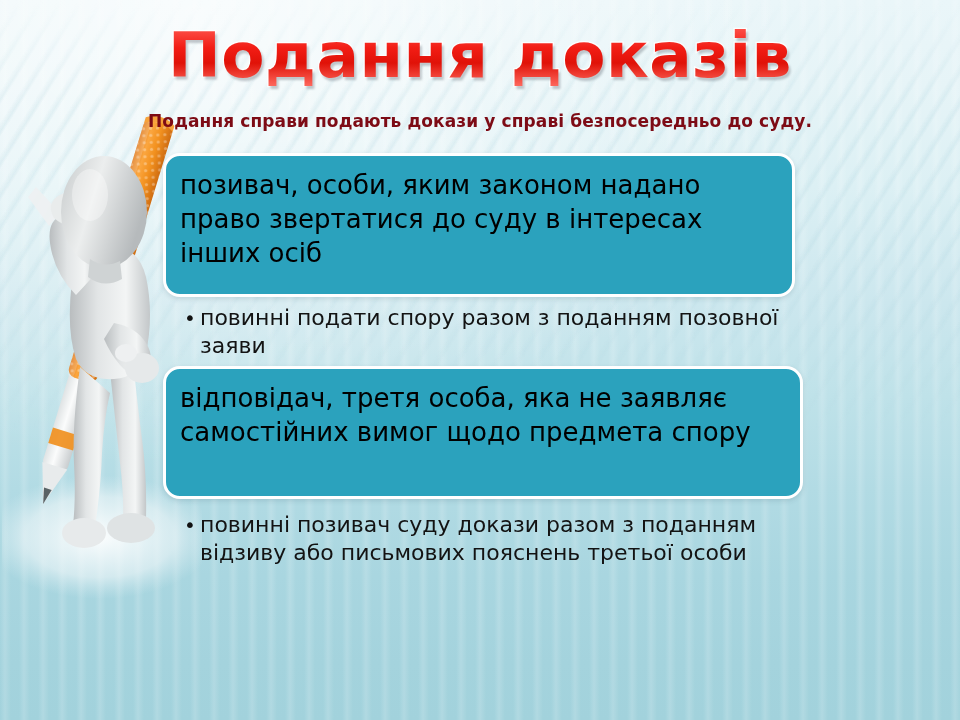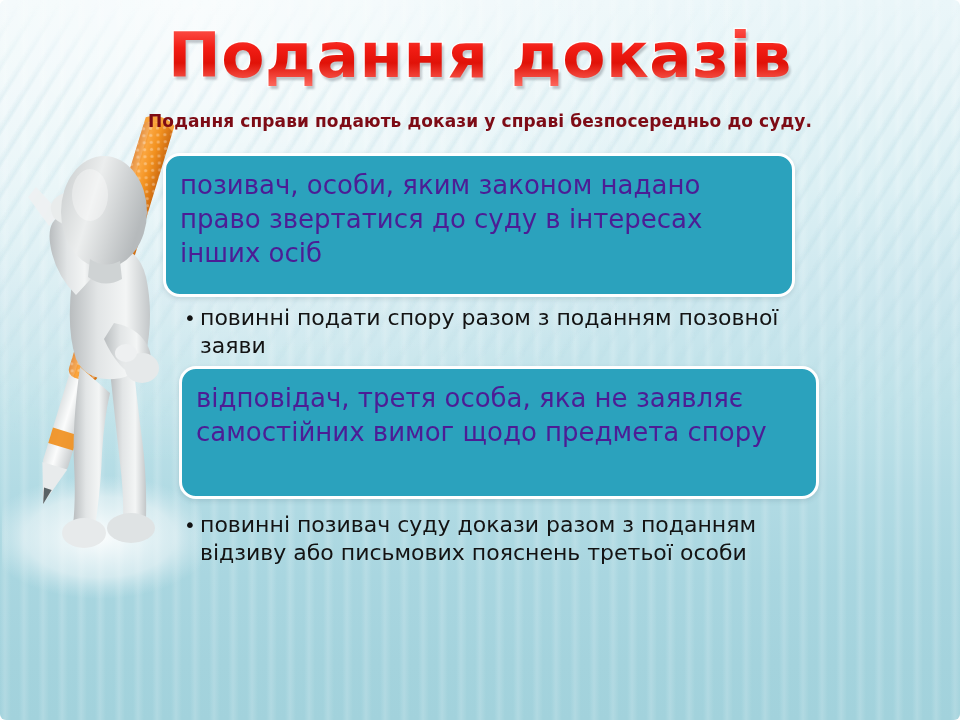--- a/index.html
+++ b/index.html
@@ -16,21 +16,20 @@
     background: linear-gradient(to bottom,
        #eaf6f9 0%,
        #e6f4f7 12%,
        #dcf0f4 26%,
        #ccE7ee 42%,
        #bfe2e9 55%,
        #b2dbe4 68%,
        #a9d6e0 80%,
        #a4d3dd 92%,
        #a2d2dc 100%);
-    border-radius: 6px;
   }
   
   .stripes-v {
     position: absolute;
     inset: 0;
     background-image: repeating-linear-gradient(
         to right,
         rgba(255,255,255,0.00) 0px,
         rgba(255,255,255,0.16) 5px,
         rgba(255,255,255,0.00) 11px,
@@ -107,29 +106,29 @@
     letter-spacing: 0.1px;
   }
 
   
   .teal-box {
     position: absolute;
     background: #2ba2bd;
     border: 3px solid #ffffff;
     border-radius: 17px;
     box-sizing: border-box;
-    color: #4c1d95;
+    color: #000000;
     font-family: "DejaVu Sans", sans-serif;
     font-size: 26px;
     line-height: 34px;
     padding: 12px 16px 12px 14px;
     box-shadow: 0 2px 5px rgba(60,100,115,0.18);
   }
   #box1 { left: 163px; top: 153px; width: 632px; height: 144px; }
-  #box2 { left: 163px; top: 366px; width: 640px; height: 133px; margin-left: 16px; }
+  #box2 { left: 163px; top: 366px; width: 640px; height: 133px; }
 
   
   .bullet-row {
     position: absolute;
     display: flex;
     align-items: flex-start;
     font-family: "DejaVu Sans", sans-serif;
     font-size: 22px;
     line-height: 28px;
     color: #131313;

